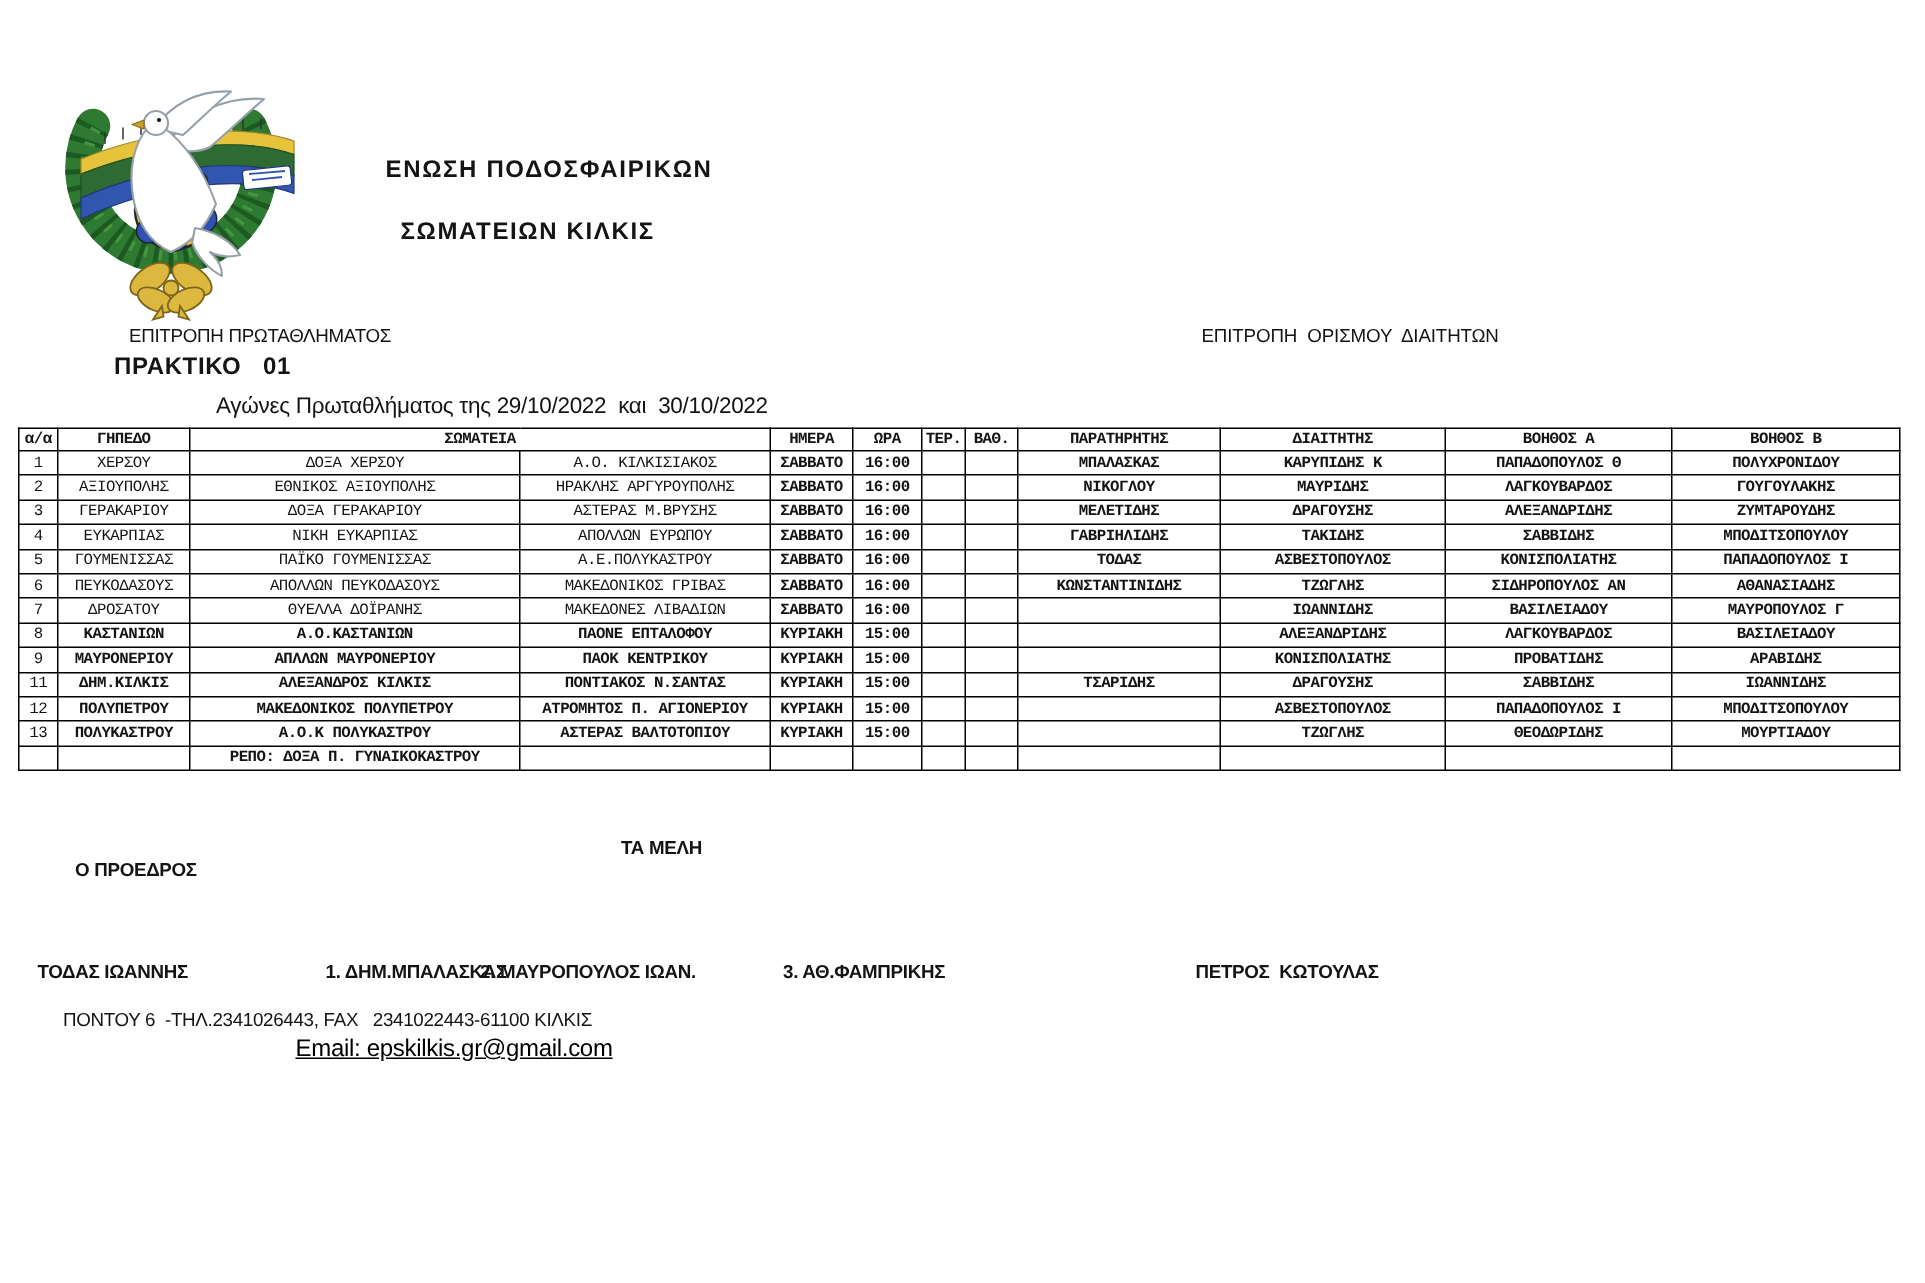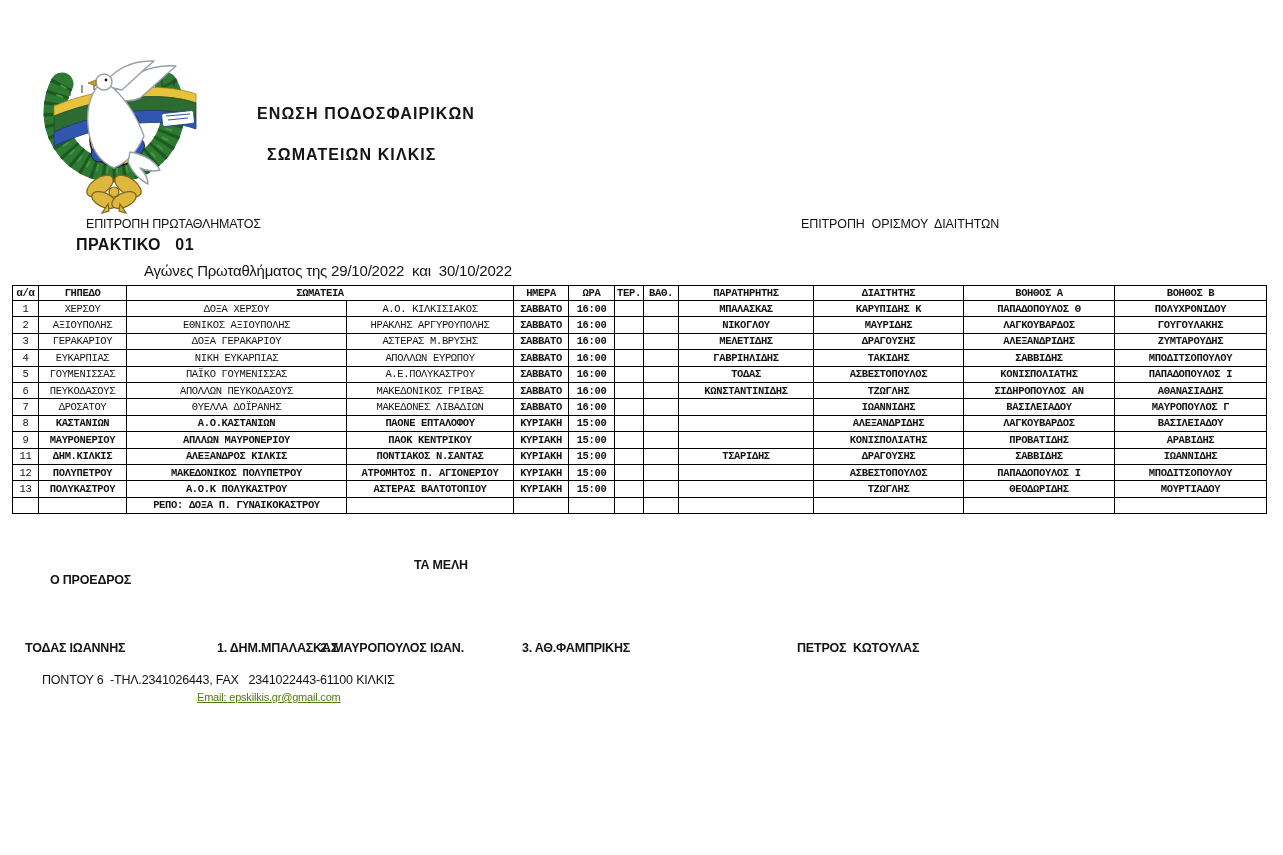--- a/index.html
+++ b/index.html
@@ -40,21 +40,21 @@
   .president-label { left:50px;  top:573px; font-size:12.5px; font-weight:bold; letter-spacing:-0.2px; }
   .members-label   { left:414px; top:558px; font-size:12.5px; font-weight:bold; letter-spacing:-0.2px; }
   .sig { top:641px; font-size:12.5px; font-weight:bold; letter-spacing:-0.2px; }
   .sig-president { left:25px; }
   .sig-m1 { left:185px;margin-left:32px; }
   .sig-m2 { left:320px; }
   .sig-m3 { left:522px; }
   .sig-ref { left:797px; }
   .address { left:42px; top:673px; font-size:12.5px; letter-spacing:-0.2px; }
   .email {
-    left:197px; top:691px; font-size:11px; color:#4d7c0f;
+    left:197px; top:691px; font-size:16px; color:#000000;
     text-decoration:underline; cursor:pointer; letter-spacing:-0.2px;
   }
 
   .logo { position:absolute; left:12px; top:56px; width:206px; height:158px; }
 </style>
 </head>
 <body>
 
 <svg class="logo" viewBox="0 0 206 158" aria-hidden="true">
 

